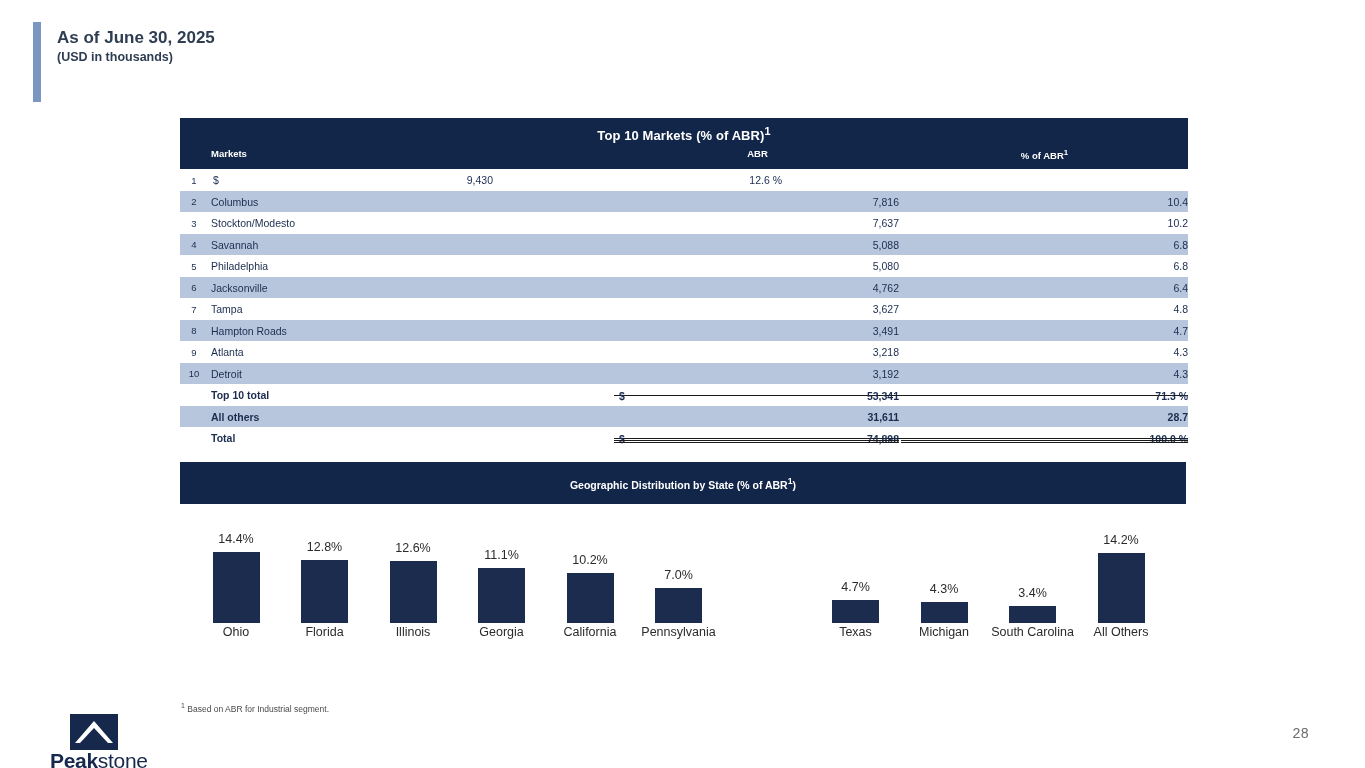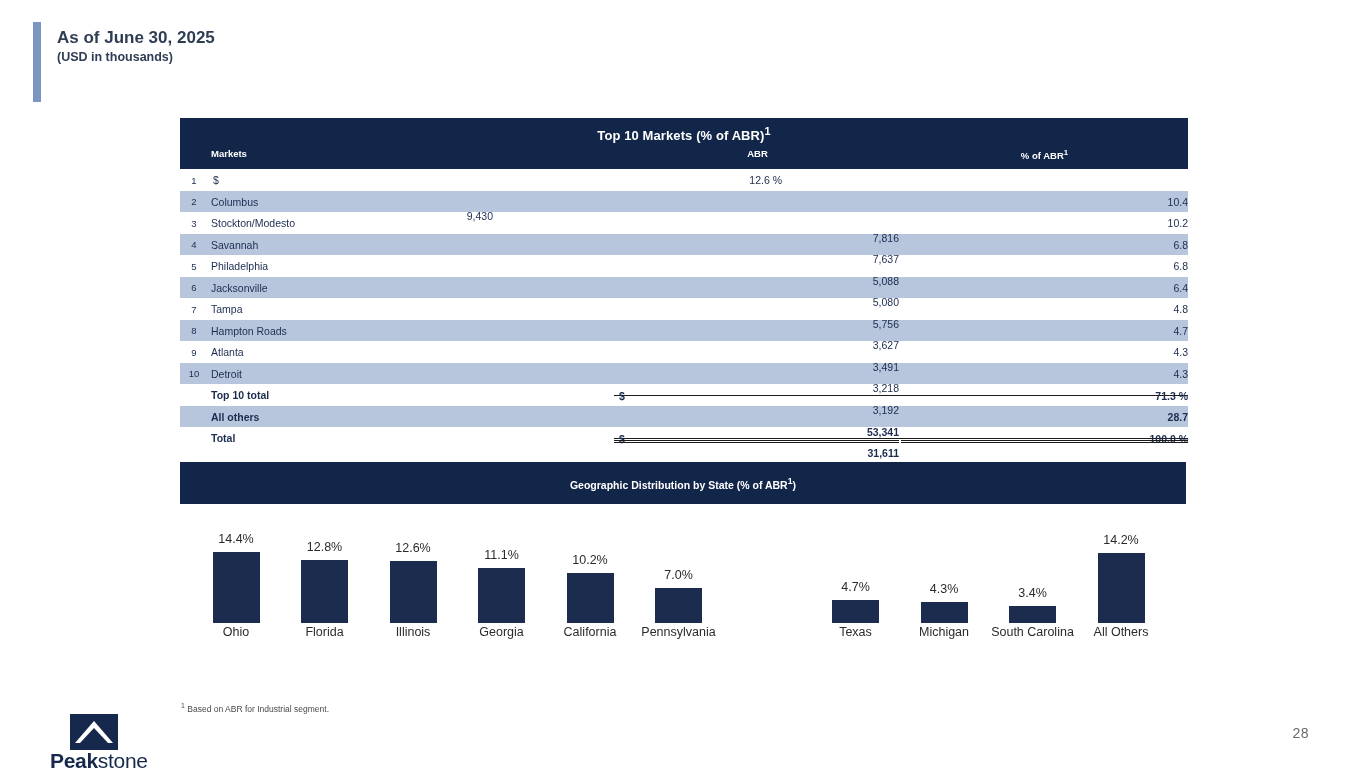--- a/index.html
+++ b/index.html
@@ -48,21 +48,21 @@
     display: flex; align-items: center;
     height: 21.5px; font-size: 10.5px; color: #1b2c4f;
   }
   .row.alt { background: #b8c6dd; }
   .row .r-rank   { width: 28px; flex: none; text-align: center; font-size: 9.5px; }
   .row .r-market { width: 406px; flex: none; padding-left: 3px; }
   .row .r-abr    { width: 287px; flex: none; position: relative; }
   .row .r-pct    { width: 287px; flex: none; position: relative; }
 
   .dollar { position: absolute; left: 5px; top: 50%; transform: translateY(-50%); }
-  .num    { position: absolute; right: 2px; top: 50%; transform: translateY(-50%); margin-top: 36px; }
+  .num    { position: absolute; right: 2px; top: 50%; transform: translateY(-50%); }
   .pctval { position: absolute; right: 0px; top: 50%; transform: translateY(-50%); }
 
   .row.total-row { font-weight: bold; height: 21.5px; }
 
   
   .rule-top-abr  { border-top: 1.3px solid #1a1a1a; }
   .rule-top-pct  { border-top: 1.3px solid #1a1a1a; }
   .dbl-abr { position: absolute; left: 0; right: 2px; bottom: -4px;
              border-top: 1.3px solid #1a1a1a; border-bottom: 1.3px solid #1a1a1a; height: 3px; }
   .dbl-pct { position: absolute; left: 0; right: 0; bottom: -4px;
@@ -184,21 +184,21 @@
             <span class="num">5,080</span>
           </div>
           <div class="r-pct">
             <span class="pctval">6.8</span>
           </div>
         </div>
         <div class="row alt">
           <div class="r-rank">6</div>
           <div class="r-market">Jacksonville</div>
           <div class="r-abr">
-            <span class="num">5,756</span>
+            <span class="num">4,762</span>
           </div>
           <div class="r-pct">
             <span class="pctval">6.4</span>
           </div>
         </div>
         <div class="row">
           <div class="r-rank">7</div>
           <div class="r-market">Tampa</div>
           <div class="r-abr">
             <span class="num">3,627</span>

